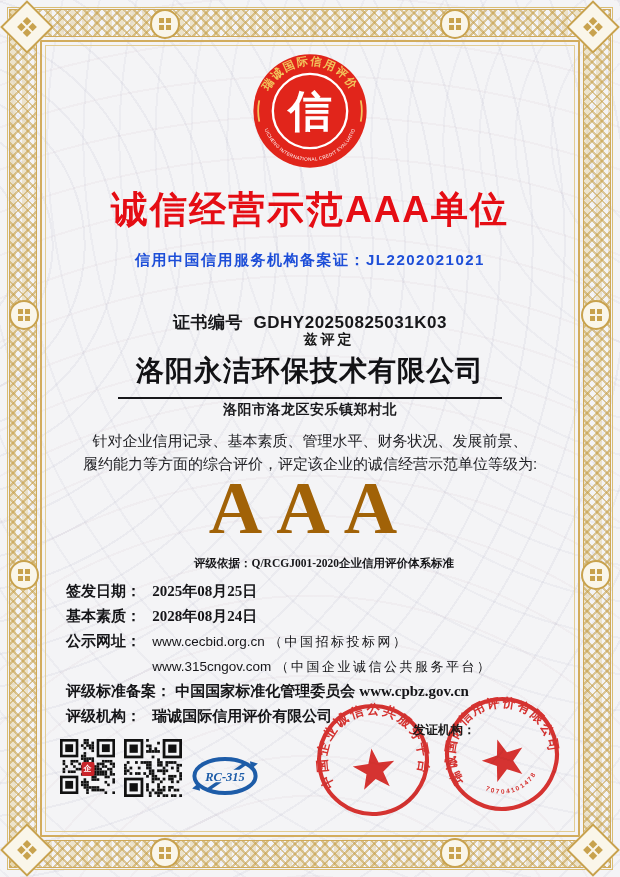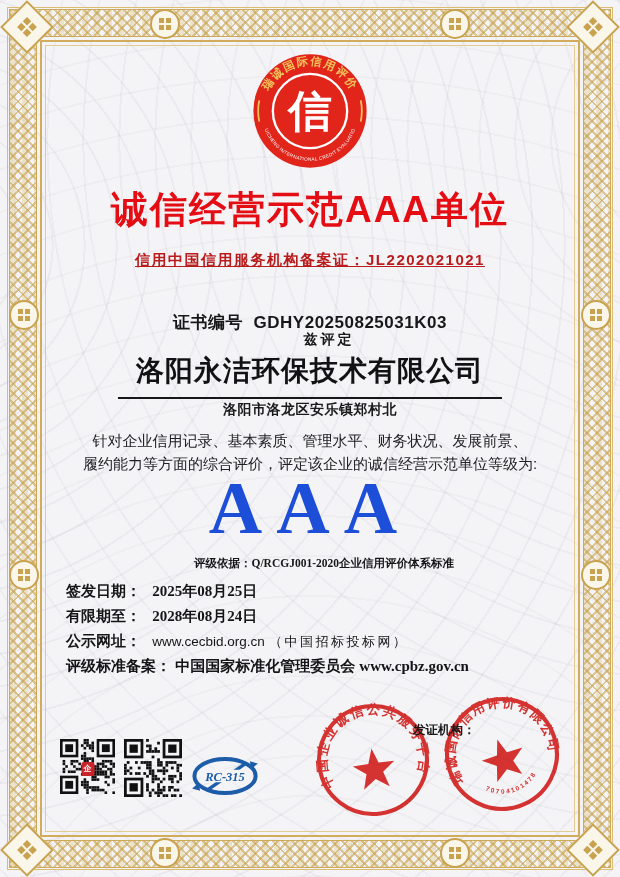--- a/index.html
+++ b/index.html
@@ -41,28 +41,28 @@
       linear-gradient(#c8a24e,#c8a24e) 0 0/5px 5px no-repeat,
       linear-gradient(#c8a24e,#c8a24e) 7px 0/5px 5px no-repeat,
       linear-gradient(#c8a24e,#c8a24e) 0 7px/5px 5px no-repeat,
       linear-gradient(#c8a24e,#c8a24e) 7px 7px/5px 5px no-repeat;}
 
   .abs{position:absolute;}
   .centered{left:0;right:0;text-align:center;}
 
   .seal{left:50%;top:52px;transform:translateX(-50%);width:118px;height:118px;}
   .title{top:185px;font-size:37px;font-weight:bold;color:#e50d14;letter-spacing:2px;font-family:"Liberation Sans",sans-serif;}
-  .regline{top:251px;font-size:15px;color:#b91c1c;font-weight:600;letter-spacing:1.5px;text-decoration:underline;}
+  .regline{top:251px;font-size:15px;color:#1d4ed8;font-weight:600;letter-spacing:1.5px;}
   .certno{top:295px;font-size:17px;color:#17171a;font-weight:bold;letter-spacing:0.5px;margin-top:16px;}
   .hereby{top:331px;font-size:14px;font-weight:bold;font-family:"Liberation Serif",serif;color:#1a1a1a;letter-spacing:3px;padding-left:38px;}
   .company-wrap{top:352px;text-align:center;}
   .company{display:inline-block;font-size:28px;font-weight:bold;font-family:"Liberation Serif",serif;color:#121215;letter-spacing:1px;padding:0 18px 7px 18px;border-bottom:2px solid #17171a;}
   .address{top:401px;font-size:14px;font-weight:bold;color:#1a1a1d;letter-spacing:0.5px;}
   .para{top:429px;font-size:15px;color:#222226;line-height:1.55;font-weight:500;}
-  .grade{top:466px;font-size:74px;font-weight:bold;font-family:"Liberation Serif",serif;color:#1d4ed8;letter-spacing:14px;}
+  .grade{top:466px;font-size:74px;font-weight:bold;font-family:"Liberation Serif",serif;color:#a16207;letter-spacing:14px;}
   .basis{top:556px;font-size:11.5px;font-weight:bold;font-family:"Liberation Serif",serif;color:#17171a;padding-left:28px;}
 
   .details{left:66px;top:578px;width:500px;}
   .drow{height:25px;line-height:25px;font-size:15px;color:#151518;white-space:nowrap;}
   .drow .lbl{display:inline-block;font-weight:bold;font-family:"Liberation Serif",serif;}
   .drow.fixed .lbl{min-width:82px;}
   .drow .val-date{font-weight:bold;font-family:"Liberation Serif",serif;}
   .drow .val-url{font-size:13.5px;font-weight:500;}
   .drow .note{font-size:13px;letter-spacing:2.5px;font-weight:500;}
   .drow .val-bold{font-weight:bold;font-family:"Liberation Serif",serif;}
@@ -143,32 +143,41 @@
 
   <div class="abs centered grade">AAA</div>
   <div class="abs centered basis">评级依据：Q/RCGJ001-2020企业信用评价体系标准</div>
 
   <div class="abs details">
     <div class="drow fixed">
       <span class="lbl">签发日期：</span>
       <span class="val-date">2025年08月25日</span>
     </div>
     <div class="drow fixed">
-      <span class="lbl">有限期至：</span>
+      <span class="lbl">基本素质：</span>
       <span class="val-date">2028年08月24日</span>
     </div>
     <div class="drow fixed">
       <span class="lbl">公示网址：</span>
       <span class="val-url">www.cecbid.org.cn</span>
       <span class="note">（中国招标投标网）</span>
     </div>
+    <div class="drow fixed">
+      <span class="lbl"></span>
+      <span class="val-url">www.315cngov.com</span>
+      <span class="note">（中国企业诚信公共服务平台）</span>
+    </div>
     <div class="drow">
       <span class="lbl">评级标准备案：</span>
       <span class="val-bold">中国国家标准化管理委员会</span>
       <span class="val-bold">www.cpbz.gov.cn</span>
+    </div>
+    <div class="drow fixed">
+      <span class="lbl">评级机构：</span>
+      <span class="val-bold">瑞诚国际信用评价有限公司</span>
     </div>
   </div>
 
   <div class="abs issuer-label">发证机构：</div>
 
   <div class="abs qr qr1" style="position:absolute;">
     <svg class="qr-svg" width="55" height="55" viewBox="0 0 21 21">
         <rect x="9" y="0" width="1" height="1" fill="#111"></rect>
         <rect x="10" y="0" width="1" height="1" fill="#111"></rect>
         <rect x="9" y="1" width="1" height="1" fill="#111"></rect>

